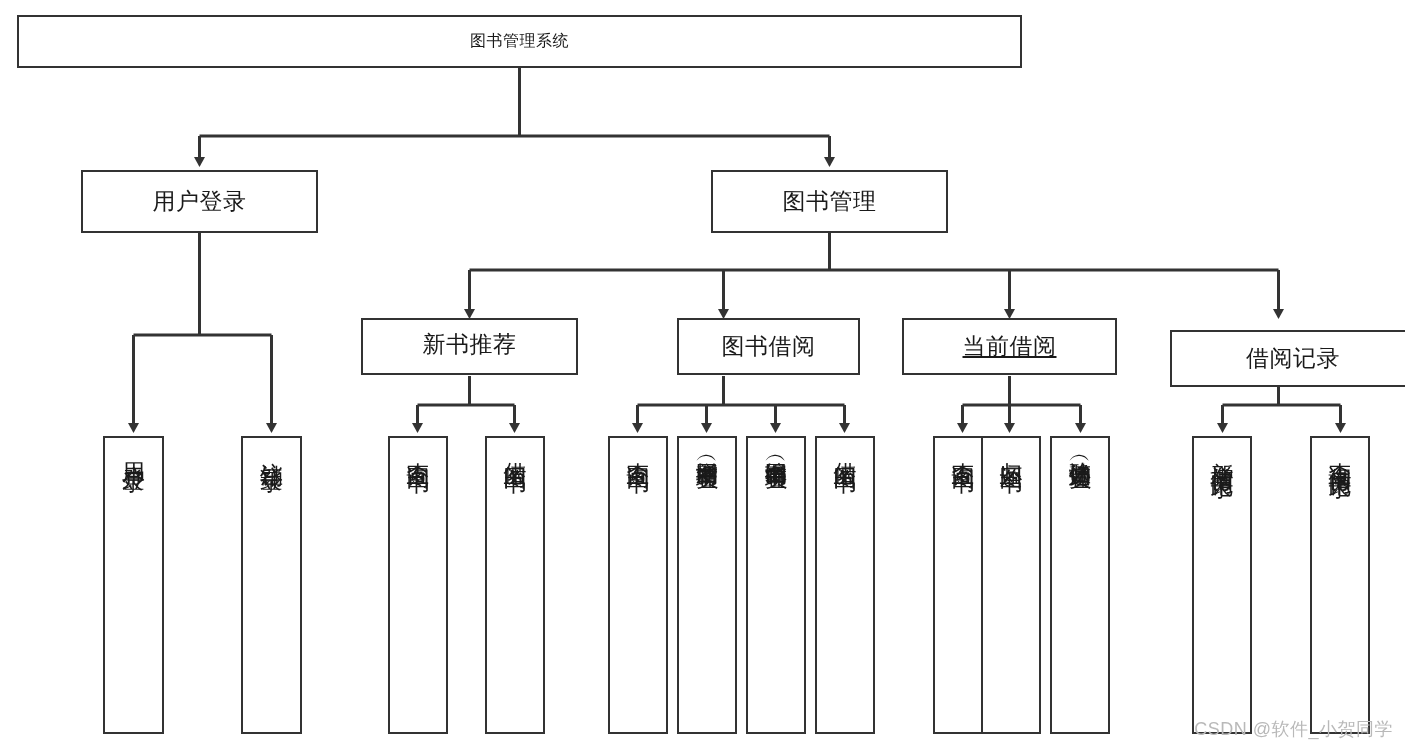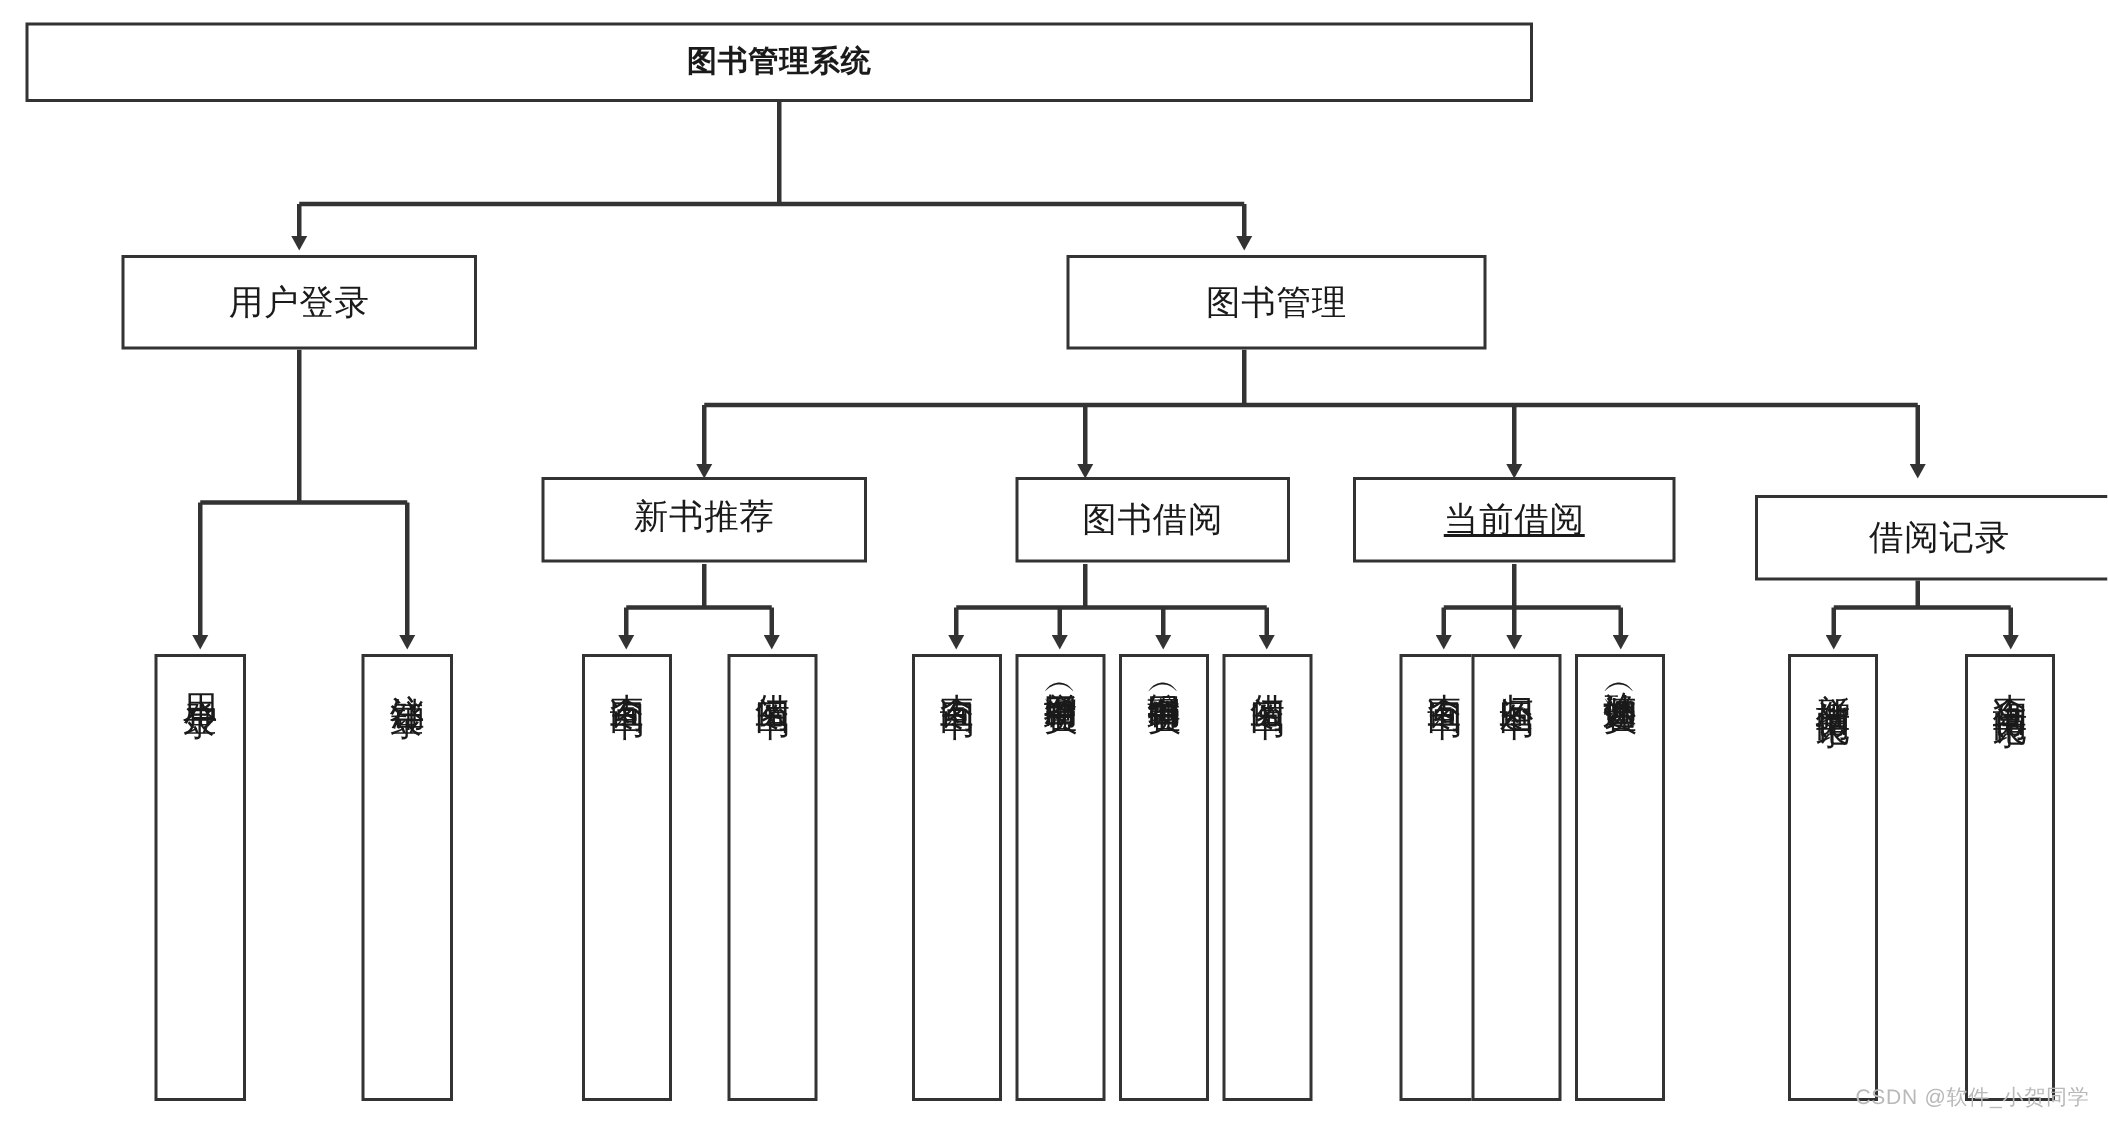--- a/index.html
+++ b/index.html
@@ -56,28 +56,27 @@
     font-size: 23px;
     line-height: 1.0;
     letter-spacing: 3px;
     white-space: nowrap;
   }
   .node.vert.tight .label {
     letter-spacing: 1px;
     font-size: 22px;
   }
   #root-node .label {
-    font-size: 20px;
-    font-weight: bold;
+    font-size: 16px;
   }
   #watermark {
     position: absolute;
     right: 12px;
     bottom: 6px;
-    font-size: 14px;
+    font-size: 18px;
     color: #b9b9b9;
     white-space: nowrap;
     letter-spacing: 0.5px;
   }
 </style>
 </head>
 <body>
 
 <div id="canvas">
 
@@ -137,21 +136,21 @@
   </svg>
 
   <div class="node horiz" id="root-node" style="left:17px; top:15px; width:1005px; height:53px;">
     <span class="label">图书管理系统</span>
   </div>
 
   <div class="node horiz" style="left:81px; top:170px; width:237px; height:63px;">
     <span class="label">用户登录</span>
   </div>
 
-  <div class="node horiz" style="left:711px; top:170px; width:280px; height:63px;">
+  <div class="node horiz" style="left:711px; top:170px; width:237px; height:63px;">
     <span class="label">图书管理</span>
   </div>
 
   <div class="node horiz" style="left:361px; top:318px; width:217px; height:57px;font-family:Liberation Mono, monospace;">
     <span class="label">新书推荐</span>
   </div>
 
   <div class="node horiz" style="left:632px; top:318px; width:183px; height:57px;margin-left:45px;">
     <span class="label">图书借阅</span>
   </div>

